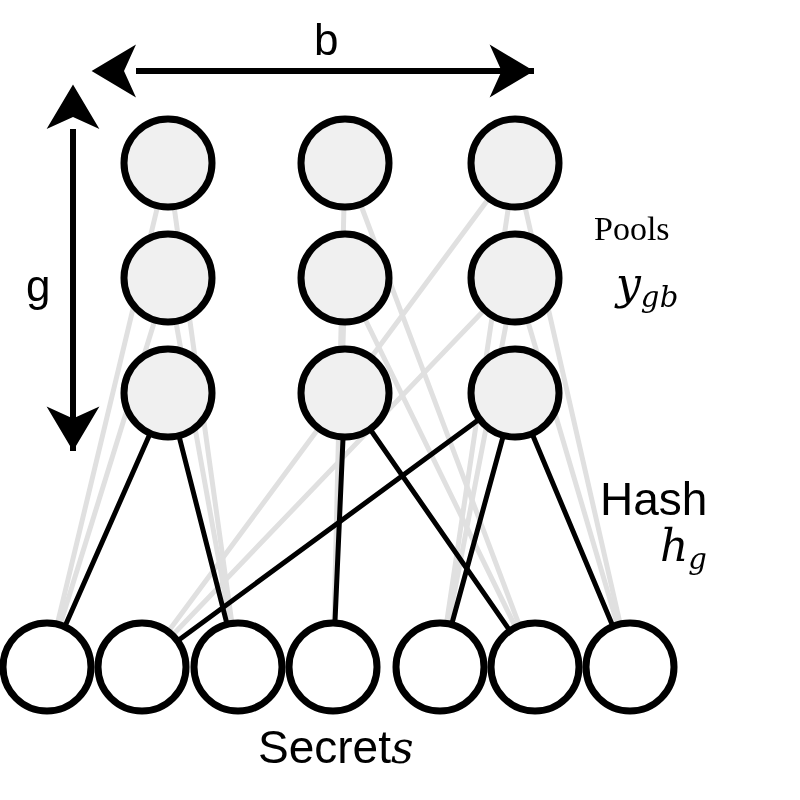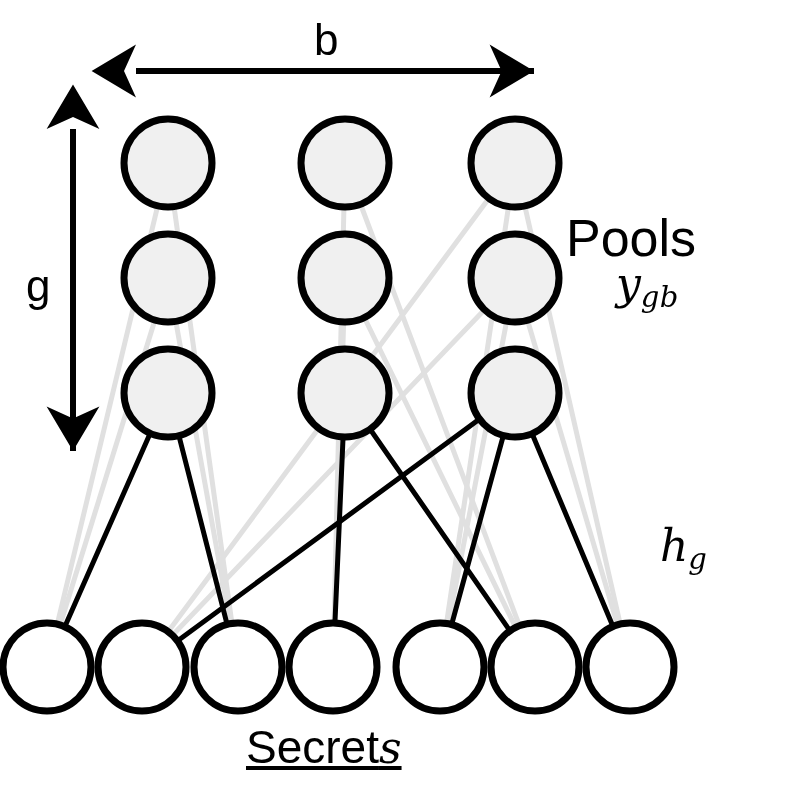--- a/index.html
+++ b/index.html
@@ -50,44 +50,44 @@
     left: 314px;
     top: 18px;
     font-size: 44px;
   }
   #label-g {
     left: 26px;
     top: 264px;
     font-size: 44px;
   }
   #label-pools {
-    left: 566px;
+    left: 594px;
     top: 212px;
-    font-size: 52px;
+    font-size: 34px;
+    font-family: Liberation Serif, serif;
   }
   #label-y {
     left: 616px;
     top: 262px;
     font-size: 44px;
   }
   #label-hash {
     left: 600px;
     top: 476px;
     font-size: 46px;
   }
   #label-h {
     left: 660px;
     top: 524px;
     font-size: 44px;
   }
   #label-secret {
-    left: 246px;
+    left: 258px;
     top: 724px;
     font-size: 46px;
-    text-decoration: underline;
   }
   #label-secret .math {
     font-size: 44px;
   }
 </style>
 </head>
 <body>
 
 <div id="stage">
 
@@ -163,18 +163,19 @@
   </svg>
 
   <div class="lbl lbl-sans" id="label-b">b</div>
 
   <div class="lbl lbl-sans" id="label-g">g</div>
 
   <div class="lbl lbl-sans" id="label-pools">Pools</div>
 
   <div class="lbl math" id="label-y"><span>y</span><span class="sub">gb</span></div>
 
+  <div class="lbl lbl-sans" id="label-hash">Hash</div>
 
   <div class="lbl math" id="label-h"><span>h</span><span class="sub">g</span></div>
 
   <div class="lbl lbl-sans" id="label-secret"><span>Secret</span><span class="math">s</span></div>
 
 </div>
 
 </body></html>

